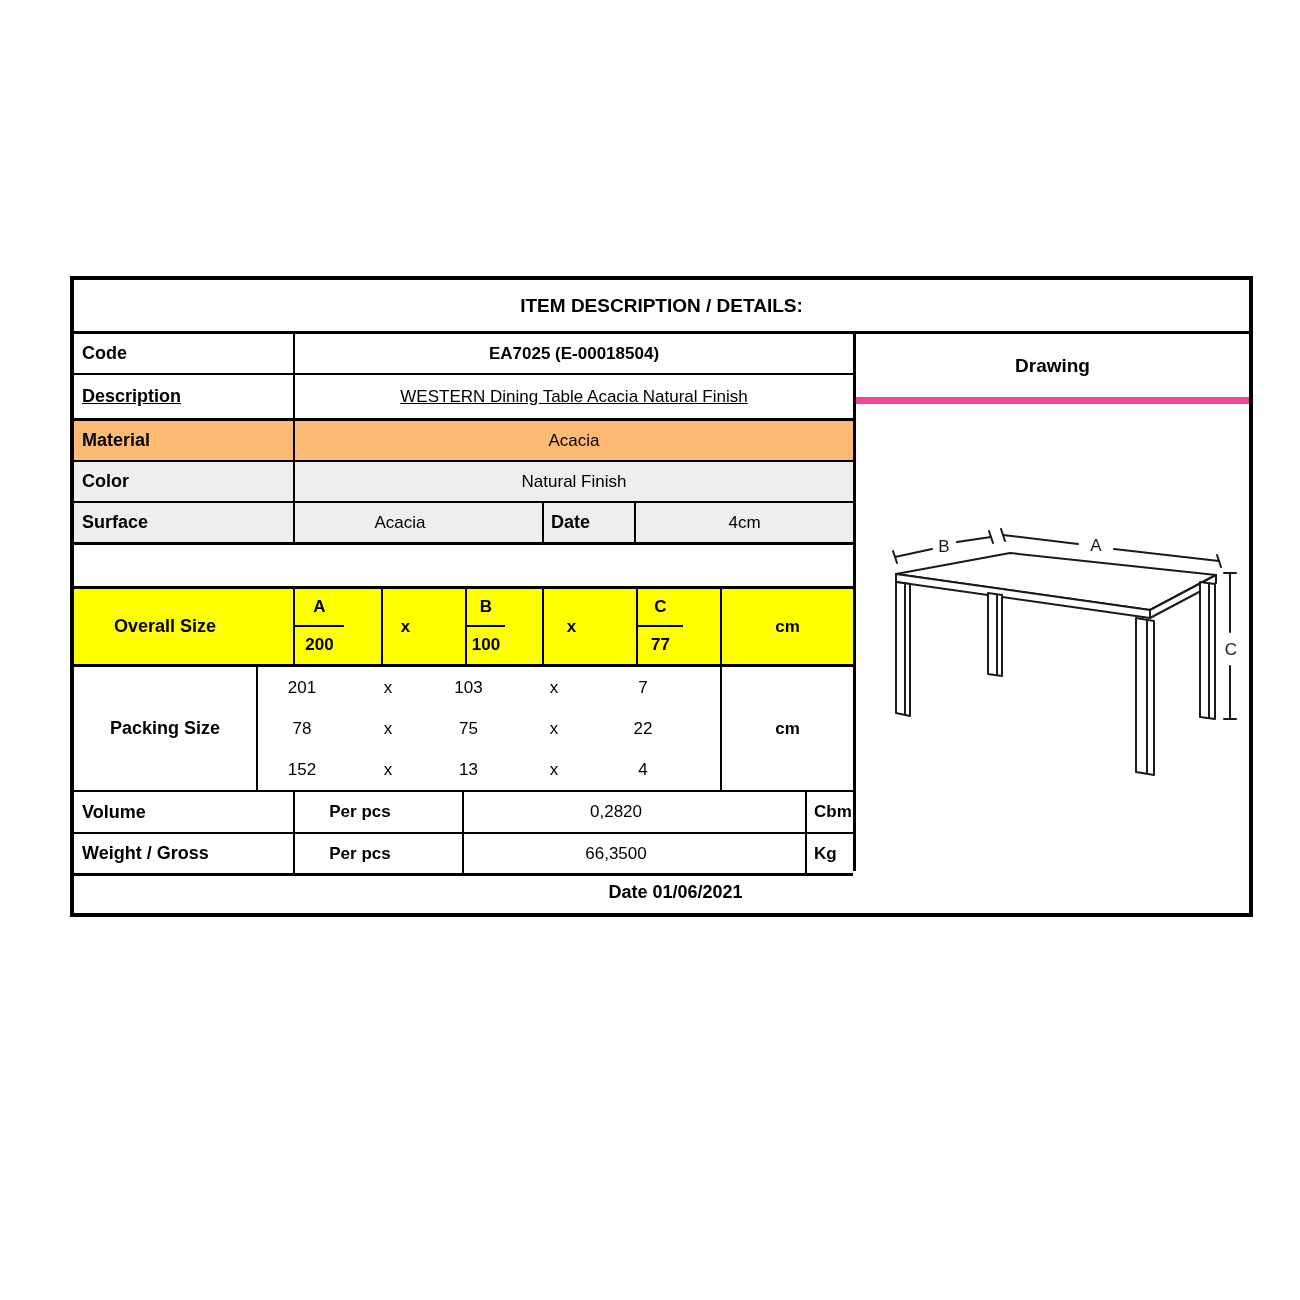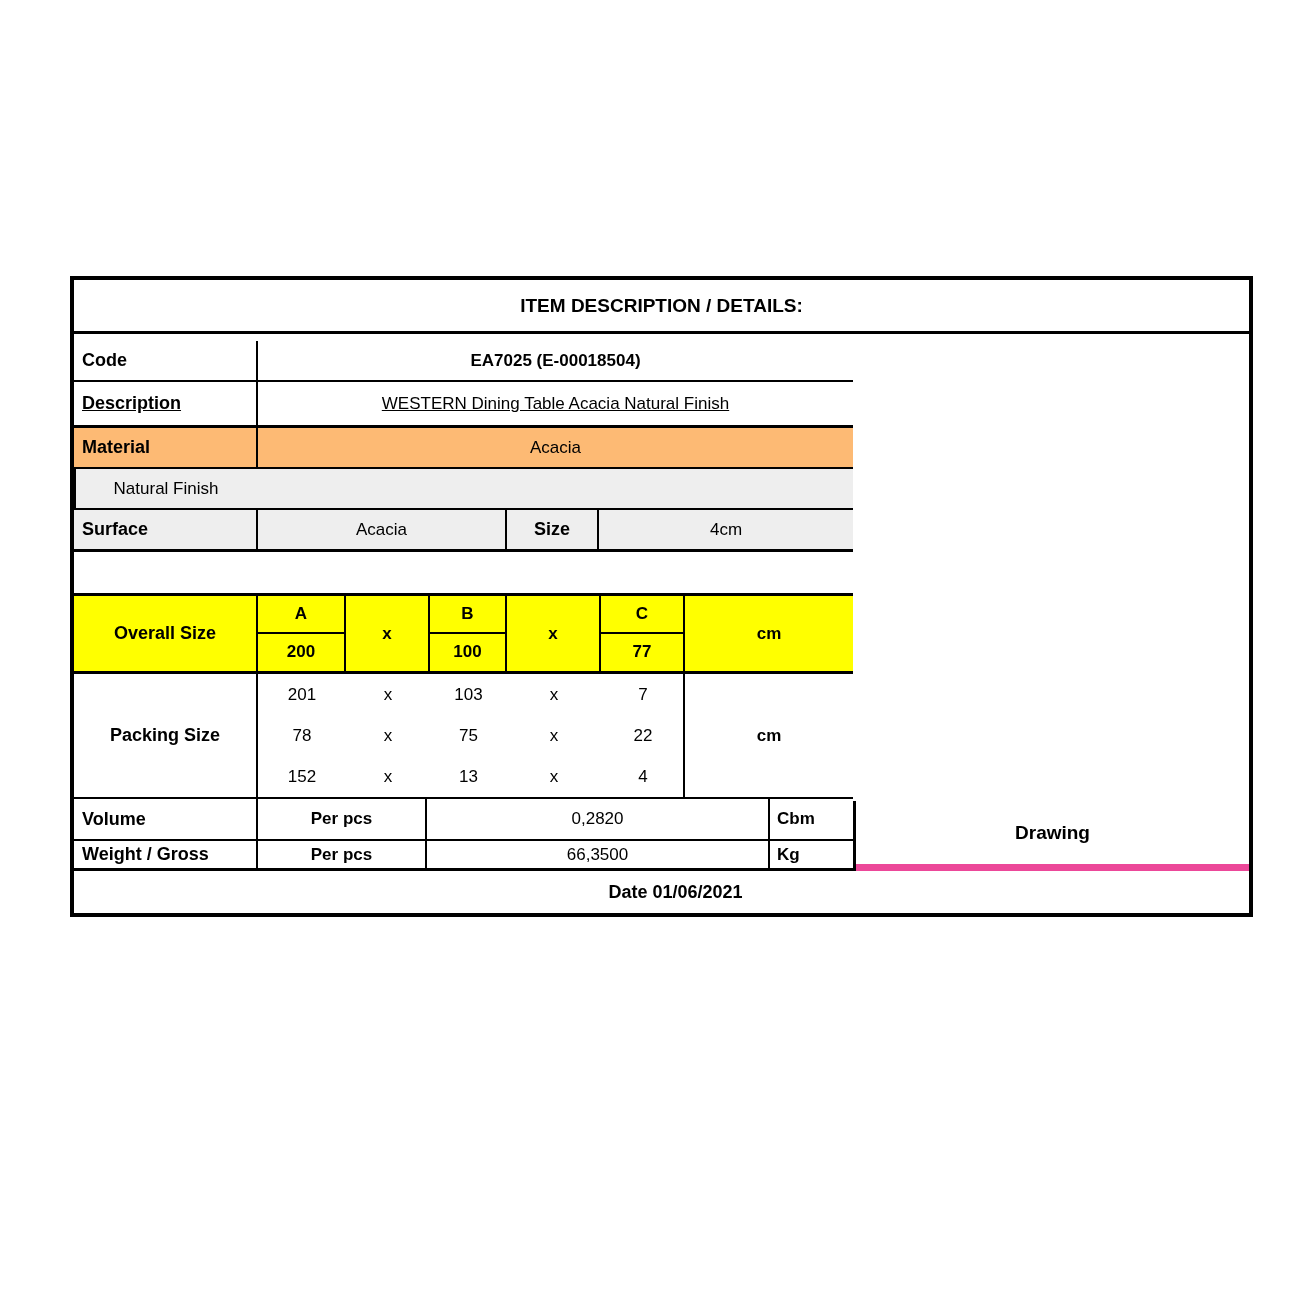--- a/index.html
+++ b/index.html
@@ -25,21 +25,21 @@
   .title-row {
     height: 54px;
     box-sizing: border-box;
     border-bottom: 3px solid #000;
     display: flex;
     align-items: center;
     justify-content: center;
     font-weight: bold;
     font-size: 19px;
   }
-  .mid { display: flex; height: 537px; align-items: flex-end; }
+  .mid { display: flex; height: 537px; }
   .main { width: 779px; box-sizing: border-box; }
   .drawing-col {
     flex: 1;
     box-sizing: border-box;
     border-left: 3px solid #000;
     display: flex;
     flex-direction: column;
   }
   .drawing-header {
     height: 70px;
@@ -63,40 +63,40 @@
   .r-spacer   { height: 44px; border-bottom: 3px solid #000; background: #fff; }
   .r-overall  {
     height: 78px;
     border-bottom: 3px solid #000;
     background: #ffff00;
     grid-template-columns: 182px 88px 84px 77px 94px 84px 1fr;
     grid-template-rows: 1fr 1fr;
   }
   .r-packing  { height: 125px; border-bottom: 2px solid #000; grid-template-columns: 182px 427px 1fr; }
   .r-volume   { height: 42px; border-bottom: 2px solid #000; grid-template-columns: 182px 169px 343px 1fr; }
-  .r-weight   { height: 30px; border-bottom: 3px solid #000; grid-template-columns: 182px 169px 343px 1fr; }
+  .r-weight   { height: 42px; border-bottom: 3px solid #000; grid-template-columns: 182px 169px 343px 1fr; }
   .date-row {
     height: 42px;
     display: flex;
     align-items: center;
     justify-content: center;
     font-weight: bold;
     font-size: 18px;
     margin-left: 28px;
   }
 
   .c {
     display: flex;
     align-items: center;
     justify-content: center;
     box-sizing: border-box;
     font-size: 17px;
     overflow: hidden;
   }
-  .bl  { border-left: 2px solid #000; }
+  .bl  { border-left: 2px solid #000; margin-left: 37px; }
   .bb  { border-bottom: 2px solid #000; }
   .lab { justify-content: flex-start; padding-left: 8px; font-weight: bold; font-size: 18px; }
   .labc { font-weight: bold; font-size: 18px; }
   .b   { font-weight: bold; }
   .unit-l { justify-content: flex-start; padding-left: 7px; font-weight: bold; }
 
   .span2r { grid-row: 1 / 3; }
   .pack-grid {
     display: grid;
     grid-template-columns: 88px 84px 77px 94px 84px;
@@ -125,27 +125,28 @@
         <div class="c lab">Description</div>
         <div class="c bl">WESTERN Dining Table Acacia Natural Finish</div>
       </div>
 
       <div class="r r-material">
         <div class="c lab">Material</div>
         <div class="c bl">Acacia</div>
       </div>
 
       <div class="r r-color">
+        <div class="c lab">Color</div>
         <div class="c bl">Natural Finish</div>
       </div>
 
       <div class="r r-surface">
         <div class="c lab">Surface</div>
         <div class="c bl">Acacia</div>
-        <div class="c bl labc">Size</div>
+        <div class="c bl labc">Date</div>
         <div class="c bl">4cm</div>
       </div>
 
       <div class="r r-spacer"></div>
 
       <div class="r r-overall">
         <div class="c labc span2r" style="grid-column:1">Overall Size</div>
         <div class="c bl bb b" style="grid-column:2;grid-row:1">A</div>
         <div class="c bl b" style="grid-column:2;grid-row:2">200</div>
         <div class="c bl b span2r" style="grid-column:3">x</div>

